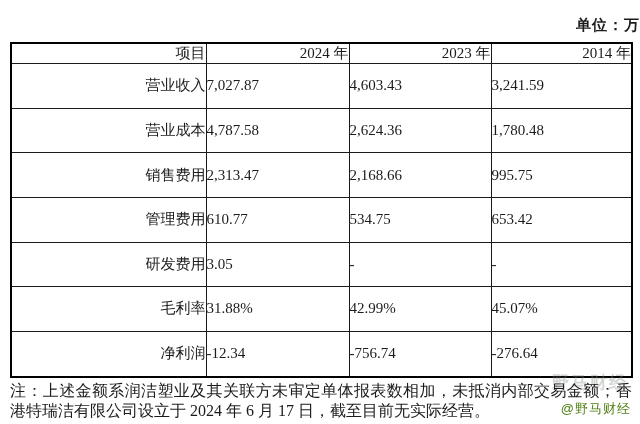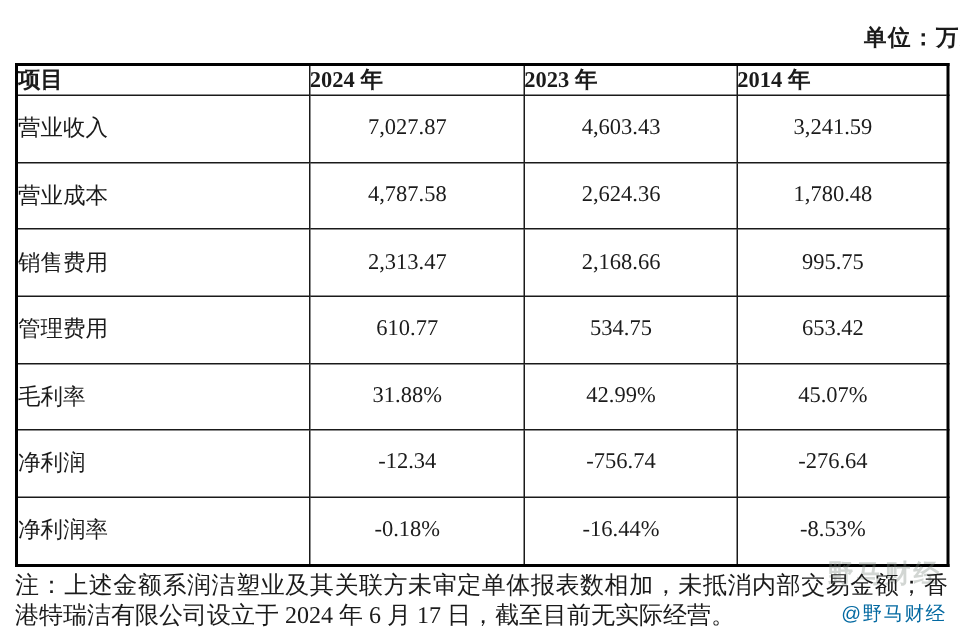--- a/index.html
+++ b/index.html
@@ -34,25 +34,25 @@
     border: 2px solid #000000;
   }
   .fin-table th, .fin-table td {
     border: 1px solid #1a1a1a;
     font-size: 15px;
     white-space: nowrap;
     overflow: hidden;
     padding: 0;
   }
   .fin-table th {
-    font-weight: bold;
-    text-align: left;
+    font-weight: normal;
+    text-align: right;
   }
-  .fin-table td.item-cell { text-align: left; }
-  .fin-table td.num-cell { text-align: center; padding-right: 12px; }
+  .fin-table td.item-cell { text-align: right; }
+  .fin-table td.num-cell { text-align: left; padding-right: 12px; }
   .note {
     position: absolute;
     left: 10px;
     top: 381px;
     width: 622px;
     font-size: 16px;
     line-height: 19.5px;
     text-align: justify;
   }
   .wm-logo {
@@ -65,21 +65,21 @@
     letter-spacing: 2px;
     font-family: "Liberation Sans", sans-serif;
     pointer-events: none;
     text-align: right;
   }
   .wm-handle {
     position: absolute;
     top: 400px;
     right: 9px;
     font-size: 13px;
-    color: #0369a1;
+    color: #4d7c0f;
     letter-spacing: 1px;
     font-family: "Liberation Sans", sans-serif;
     pointer-events: none;
   }
 </style>
 </head>
 <body>
 
 <div class="page">
 
@@ -119,36 +119,36 @@
         <td class="num-cell">2,168.66</td>
         <td class="num-cell">995.75</td>
       </tr>
       <tr>
         <td class="item-cell">管理费用</td>
         <td class="num-cell">610.77</td>
         <td class="num-cell">534.75</td>
         <td class="num-cell">653.42</td>
       </tr>
       <tr>
+        <td class="item-cell">研发费用</td>
+        <td class="num-cell">3.05</td>
+        <td class="num-cell">-</td>
+        <td class="num-cell">-</td>
+      </tr>
+      <tr>
         <td class="item-cell">毛利率</td>
         <td class="num-cell">31.88%</td>
         <td class="num-cell">42.99%</td>
         <td class="num-cell">45.07%</td>
       </tr>
       <tr>
         <td class="item-cell">净利润</td>
         <td class="num-cell">-12.34</td>
         <td class="num-cell">-756.74</td>
         <td class="num-cell">-276.64</td>
-      </tr>
-      <tr>
-        <td class="item-cell">净利润率</td>
-        <td class="num-cell">-0.18%</td>
-        <td class="num-cell">-16.44%</td>
-        <td class="num-cell">-8.53%</td>
       </tr>
     </tbody>
   </table>
 
   <div class="wm-logo">野马财经</div>
 
   <div class="note">注：上述金额系润洁塑业及其关联方未审定单体报表数相加，未抵消内部交易金额；香港特瑞洁有限公司设立于 2024 年 6 月 17 日，截至目前无实际经营。</div>
 
   <div class="wm-handle">@野马财经</div>
 

